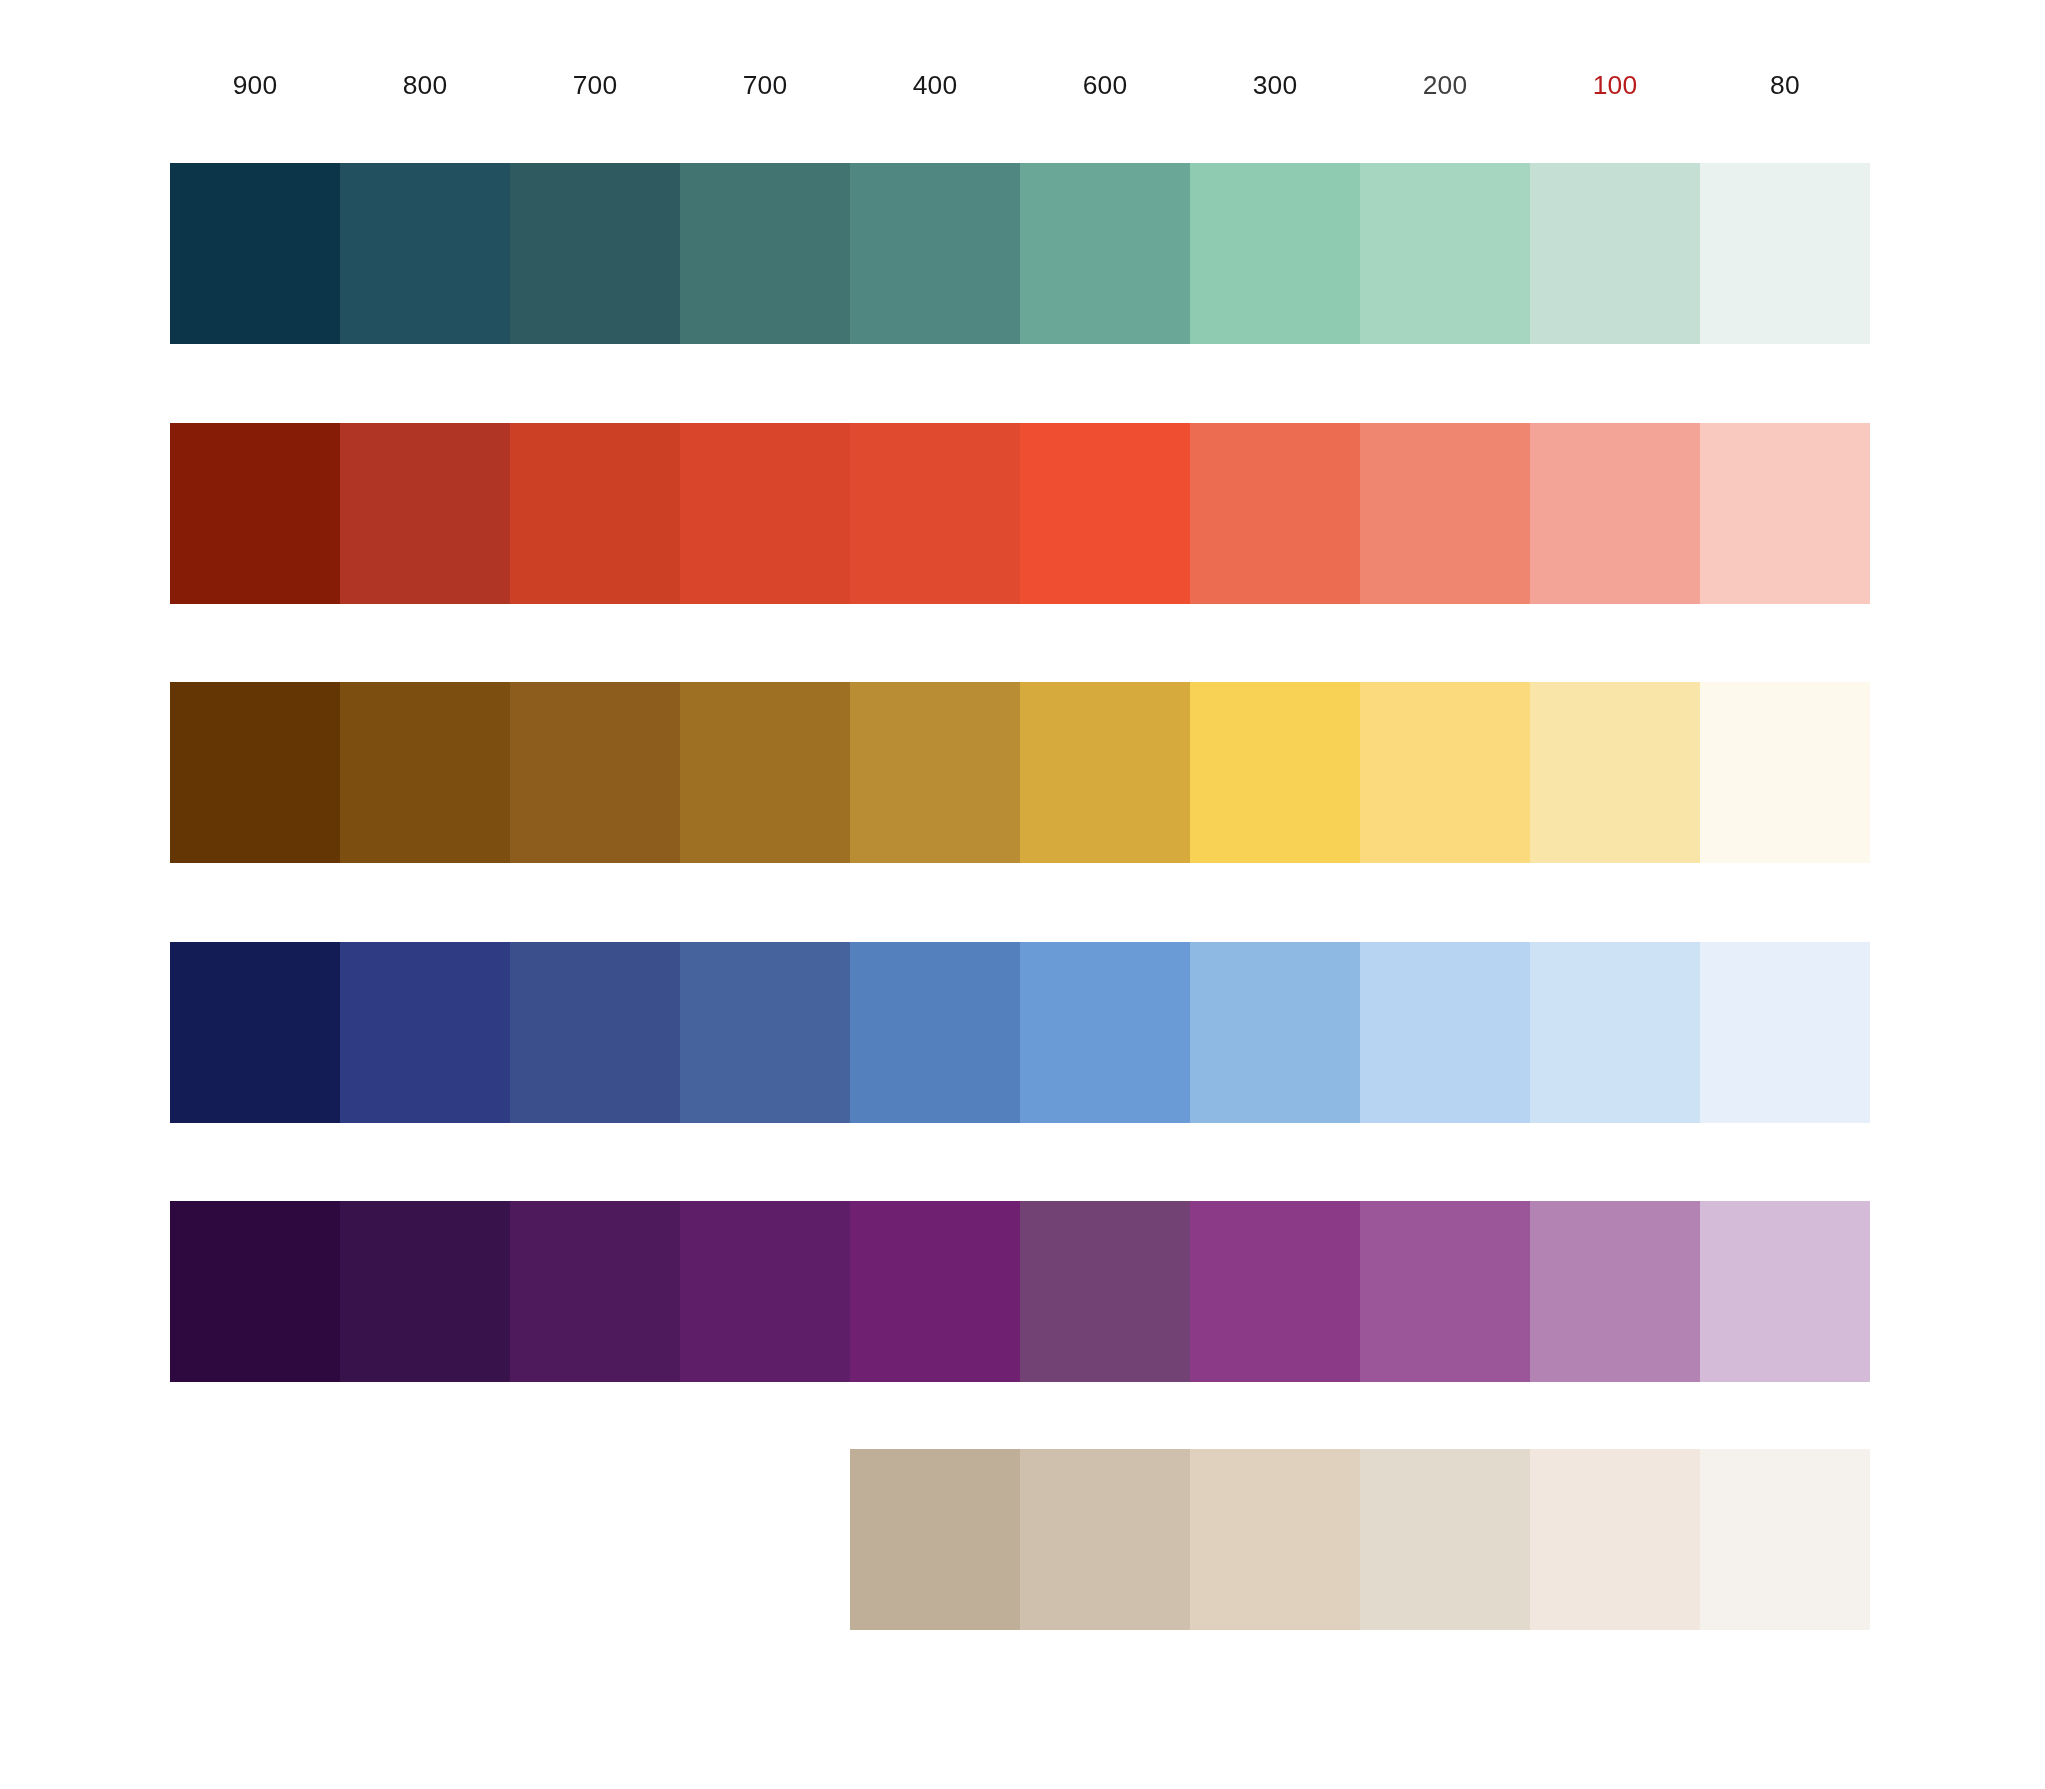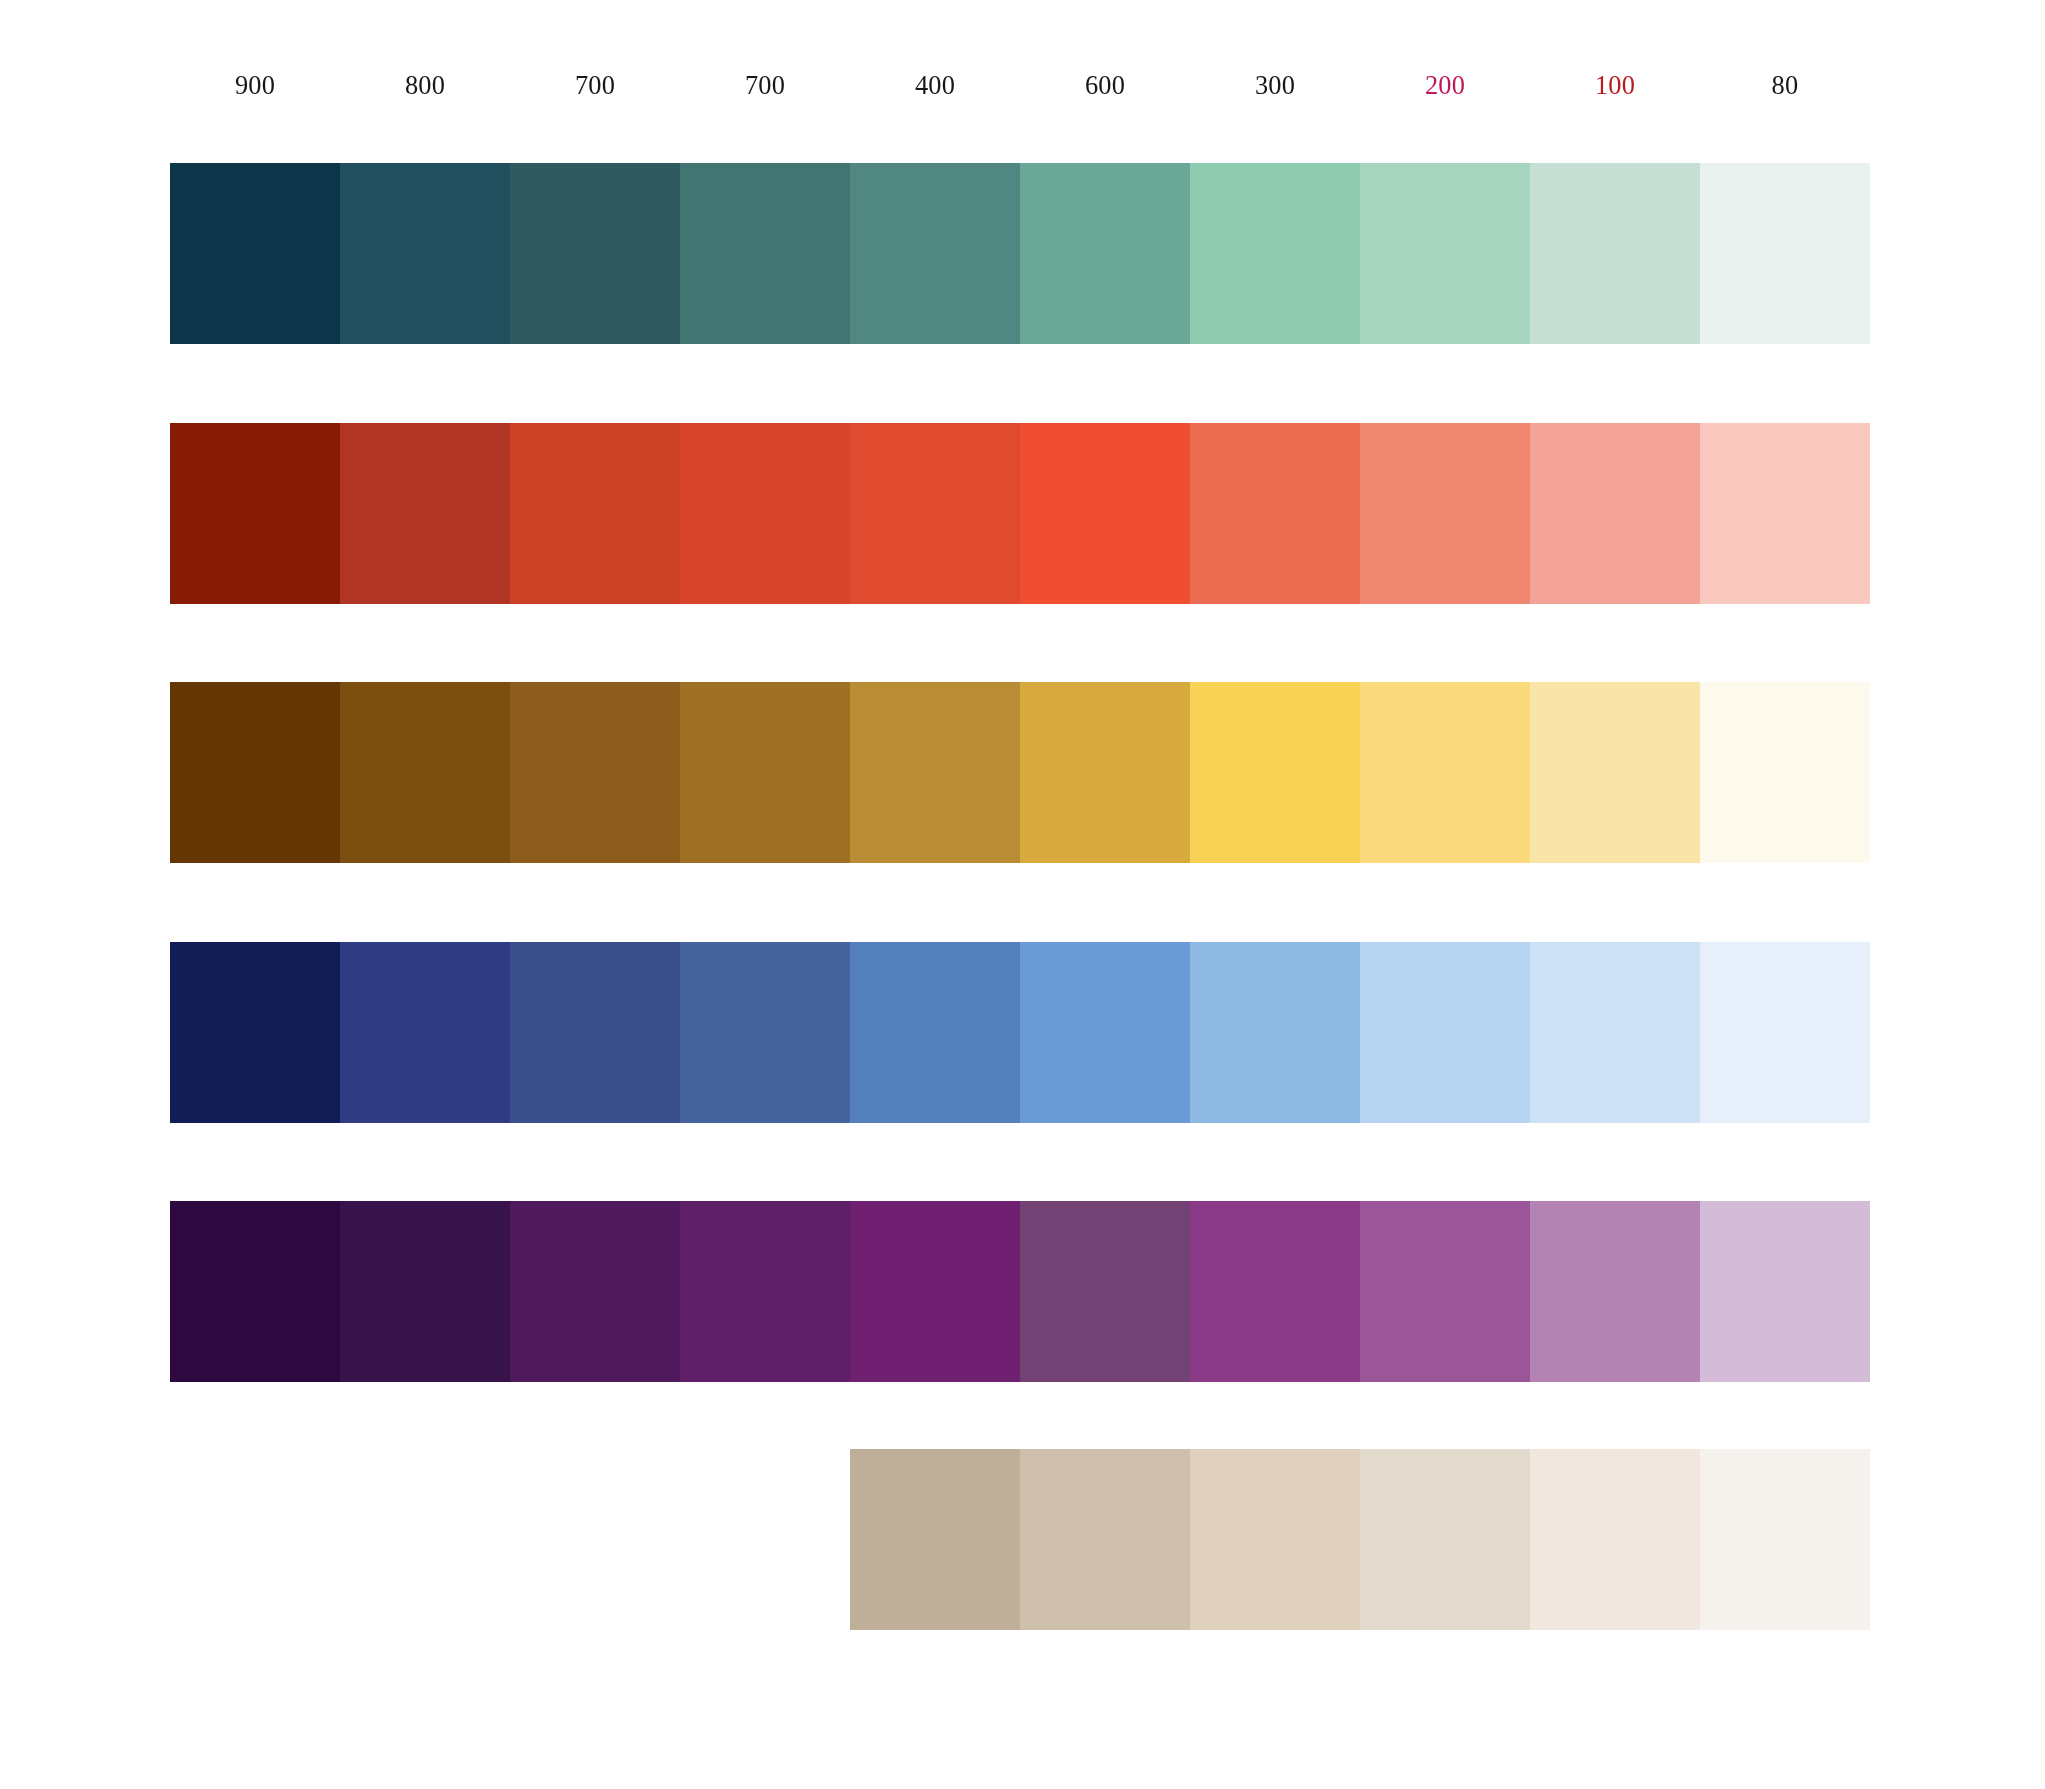--- a/index.html
+++ b/index.html
@@ -14,21 +14,20 @@
     font-family: "Liberation Sans", sans-serif;
     -webkit-font-smoothing: antialiased;
     overflow: hidden;
   }
 
   #palette-sheet {
     position: relative;
     width: 1820px;
     height: 1790px;
     background: #ffffff;
-    font-family: Liberation Serif, serif;
   }
 
   
   #scale-header {
     position: absolute;
     left: 170px;
     top: 60px;
     width: 1705px;
     height: 51px;
     display: flex;
@@ -90,21 +89,21 @@
 <div id="palette-sheet">
 
   <div id="scale-header">
       <div class="scale-header-cell" style="color: rgb(24, 24, 26);">900</div>
       <div class="scale-header-cell" style="color: rgb(24, 24, 26);">800</div>
       <div class="scale-header-cell" style="color: rgb(24, 24, 26);">700</div>
       <div class="scale-header-cell" style="color: rgb(24, 24, 26);">700</div>
       <div class="scale-header-cell" style="color: rgb(24, 24, 26);">400</div>
       <div class="scale-header-cell" style="color: rgb(24, 24, 26);">600</div>
       <div class="scale-header-cell" style="color: rgb(24, 24, 26);">300</div>
-      <div class="scale-header-cell" style="color: #be185d;">200</div>
+      <div class="scale-header-cell" style="color: #404040;">200</div>
       <div class="scale-header-cell" style="color: #b91c1c;">100</div>
       <div class="scale-header-cell" style="color: rgb(24, 24, 26);">80</div>
     </div>
 
   <div id="ramp-stack">
       <div class="ramp-row" data-row-index="0">
         <div class="swatch" title="teal 900 #0D3549" style="background-color: rgb(13, 53, 73);"></div>
         <div class="swatch" title="teal 800 #23505E" style="background-color: rgb(35, 80, 94);"></div>
         <div class="swatch" title="teal 700 #2F5B60" style="background-color: rgb(47, 91, 96);"></div>
         <div class="swatch" title="teal 600 #427472" style="background-color: rgb(66, 116, 114);"></div>

